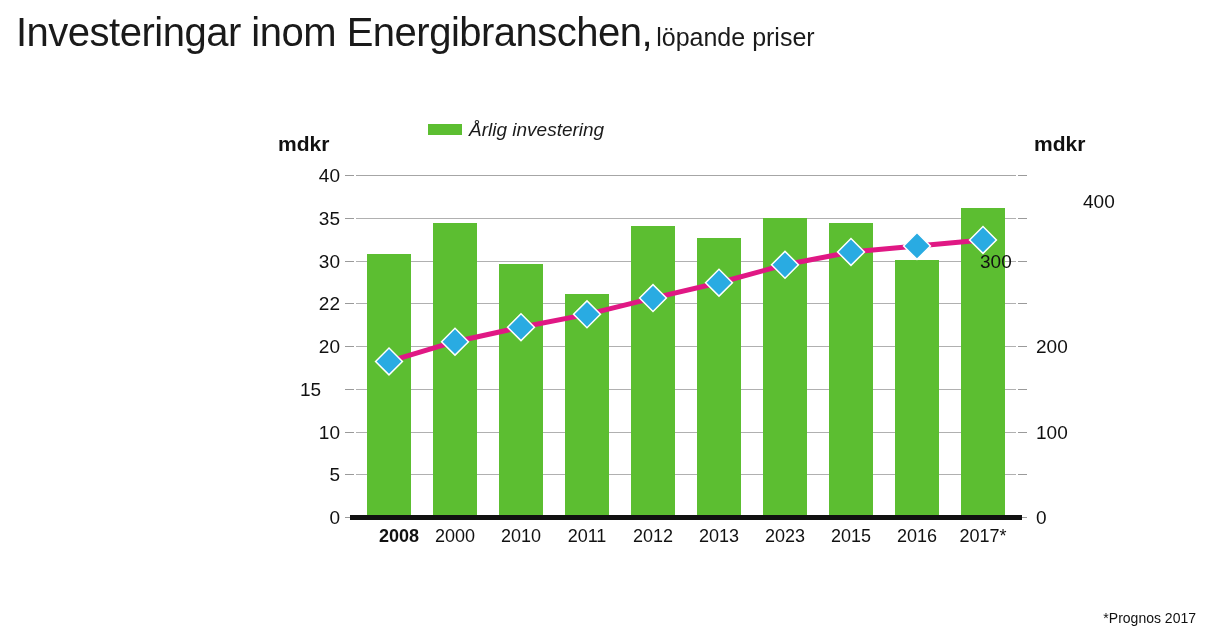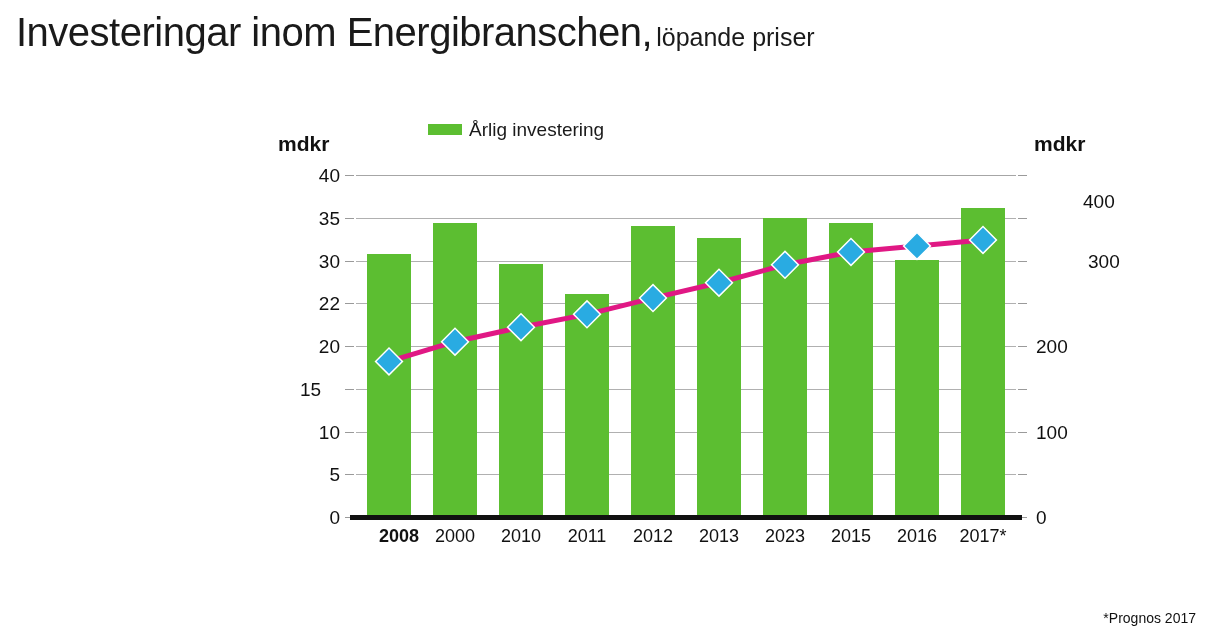--- a/index.html
+++ b/index.html
@@ -75,21 +75,21 @@
   }
   .legend-swatch-line .dm {
     position: absolute;
     left: 16px;
     top: 2px;
     width: 10px;
     height: 10px;
     background: #29ABE2;
     transform: rotate(45deg);
   }
-  .legend-label { line-height: 1; }
+  .legend-label { line-height: 1; font-style: italic; }
 
   
   .unit-caption {
     position: absolute;
     font-size: 21px;
     font-weight: bold;
     color: #111111;
   }
   #unit-left  { left: 278px; top: 132px; }
   #unit-right { left: 1034px; top: 132px; }
@@ -283,21 +283,21 @@
     <div class="ylabel left" style="left: 300px; width: 40px; text-align: right; right: auto; top: 337px;">20</div>
     <div class="ylabel left" style="left: 300px; width: 40px; text-align: right; right: auto; top: 294.25px;">22</div>
     <div class="ylabel left" style="left: 300px; width: 40px; text-align: right; right: auto; top: 251.5px;">30</div>
     <div class="ylabel left" style="left: 300px; width: 40px; text-align: right; right: auto; top: 208.75px;">35</div>
     <div class="ylabel left" style="left: 300px; width: 40px; text-align: right; right: auto; top: 166px;">40</div>
   </div>
 <div id="ylabels-right">
     <div class="ylabel right" style="left: 1036px; top: 508px;">0</div>
     <div class="ylabel right" style="left: 1036px; top: 422.5px;">100</div>
     <div class="ylabel right" style="left: 1036px; top: 337px;">200</div>
-    <div class="ylabel right" style="left: 1088px; top: 251.5px;">300</div>
+    <div class="ylabel right" style="left: 980px; top: 251.5px;">300</div>
     <div class="ylabel right" style="left: 1083px; top: 166px; margin-top: 26px;">400</div>
   </div>
 <div id="xlabels">
     <div class="xlabel" style="left: 366px; width: 66px; font-weight: bold;">2008</div>
     <div class="xlabel" style="left: 422px; width: 66px;">2000</div>
     <div class="xlabel" style="left: 488px; width: 66px;">2010</div>
     <div class="xlabel" style="left: 554px; width: 66px;">2011</div>
     <div class="xlabel" style="left: 620px; width: 66px;">2012</div>
     <div class="xlabel" style="left: 686px; width: 66px;">2013</div>
     <div class="xlabel" style="left: 752px; width: 66px;">2023</div>

